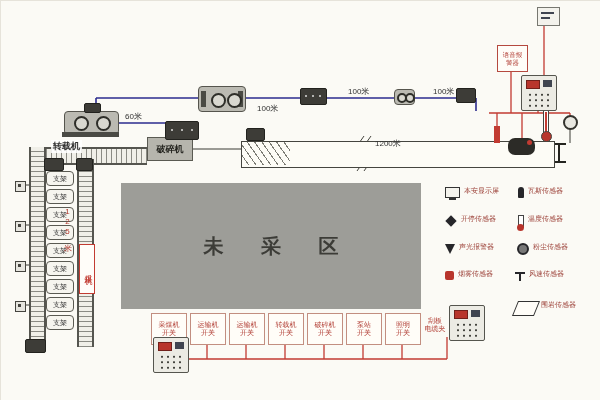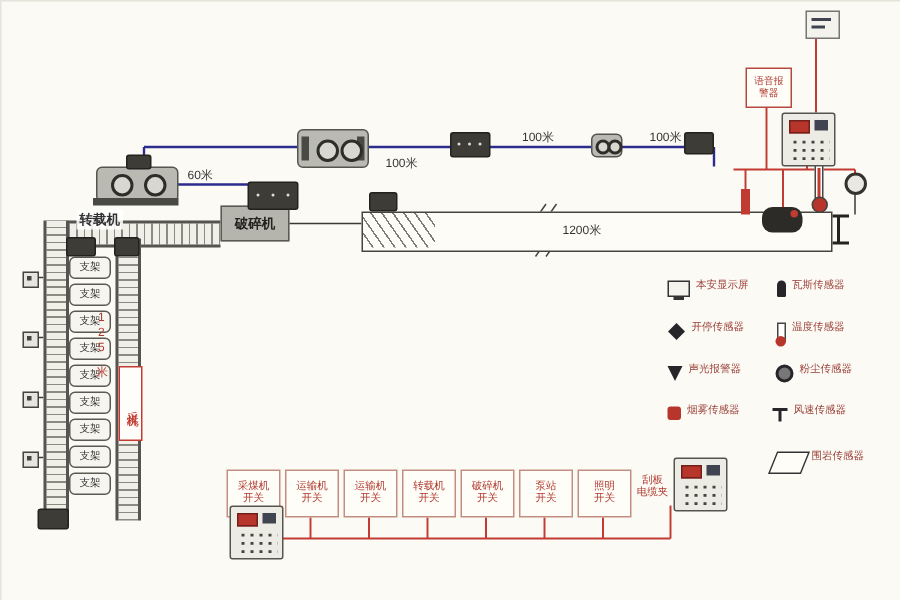--- a/index.html
+++ b/index.html
@@ -134,21 +134,21 @@
   <div class="darkdev" style="left:455px;top:87px;width:18px;height:13px"></div>
 
   <div class="lbl" style="left:124px;top:110px">60米</div>
   <div class="lbl" style="left:256px;top:102px">100米</div>
   <div class="lbl" style="left:347px;top:85px">100米</div>
   <div class="lbl" style="left:432px;top:85px">100米</div>
 
   <div class="conveyor" style="left:240px;top:140px;width:312px;height:25px">
     <div class="hatch" style="left:0;top:0;width:48px;height:23px"></div>
   </div>
-  <div class="lbl" style="left:374px;top:147px">1200米</div>
+  <div class="lbl" style="left:374px;top:137px">1200米</div>
   <div class="darkdev" style="left:245px;top:127px;width:17px;height:11px"></div>
 
   <div class="redbar" style="left:493px;top:125px;width:6px;height:17px"></div>
   <div class="motor" style="left:507px;top:137px;width:27px;height:17px">
     <span class="rdot" style="left:19px;top:2px"></span>
   </div>
   <div class="thermo" style="left:539px;top:108px">
     <span class="stem"></span>
       <span class="col"></span>
       <span class="bulb"></span>
@@ -162,20 +162,23 @@
   <div class="alarmbox" style="left:496px;top:44px;width:29px;height:25px">
     <span>语音报</span>
     <span>警器</span>
   </div>
   <div class="panel" style="left:520px;top:74px">
     <span class="screen"></span>
       <span class="led"></span>
       <span class="keys"></span>
   </div>
 
+  <div class="graybox" style="left:120px;top:182px;width:300px;height:126px">
+    <span class="t">未 采 区</span>
+  </div>
 
   <div class="support" style="left:45px;top:170px">支架</div>
   <div class="support" style="left:45px;top:188px">支架</div>
   <div class="support" style="left:45px;top:206px">支架</div>
   <div class="support" style="left:45px;top:224px">支架</div>
   <div class="support" style="left:45px;top:242px">支架</div>
   <div class="support" style="left:45px;top:260px">支架</div>
   <div class="support" style="left:45px;top:278px">支架</div>
   <div class="support" style="left:45px;top:296px">支架</div>
   <div class="support" style="left:45px;top:314px">支架</div>

